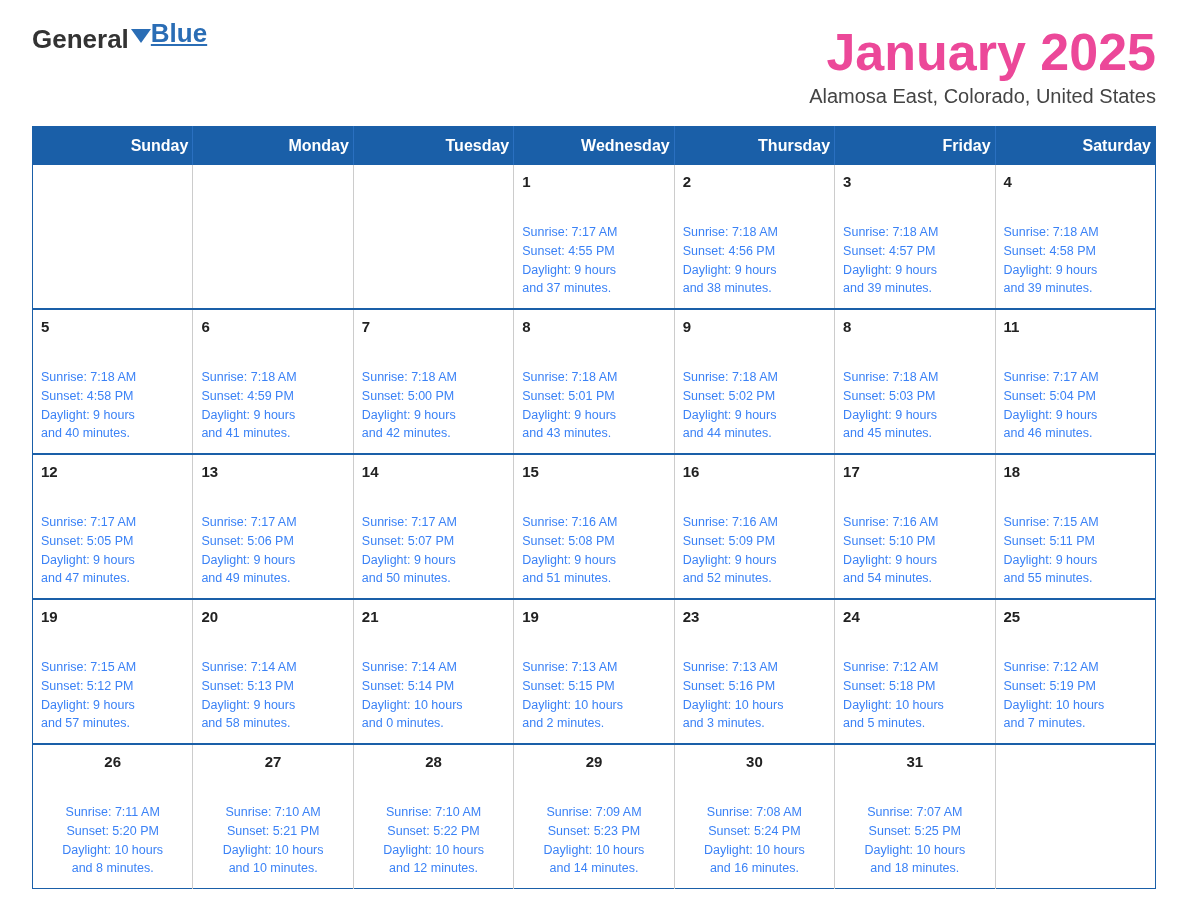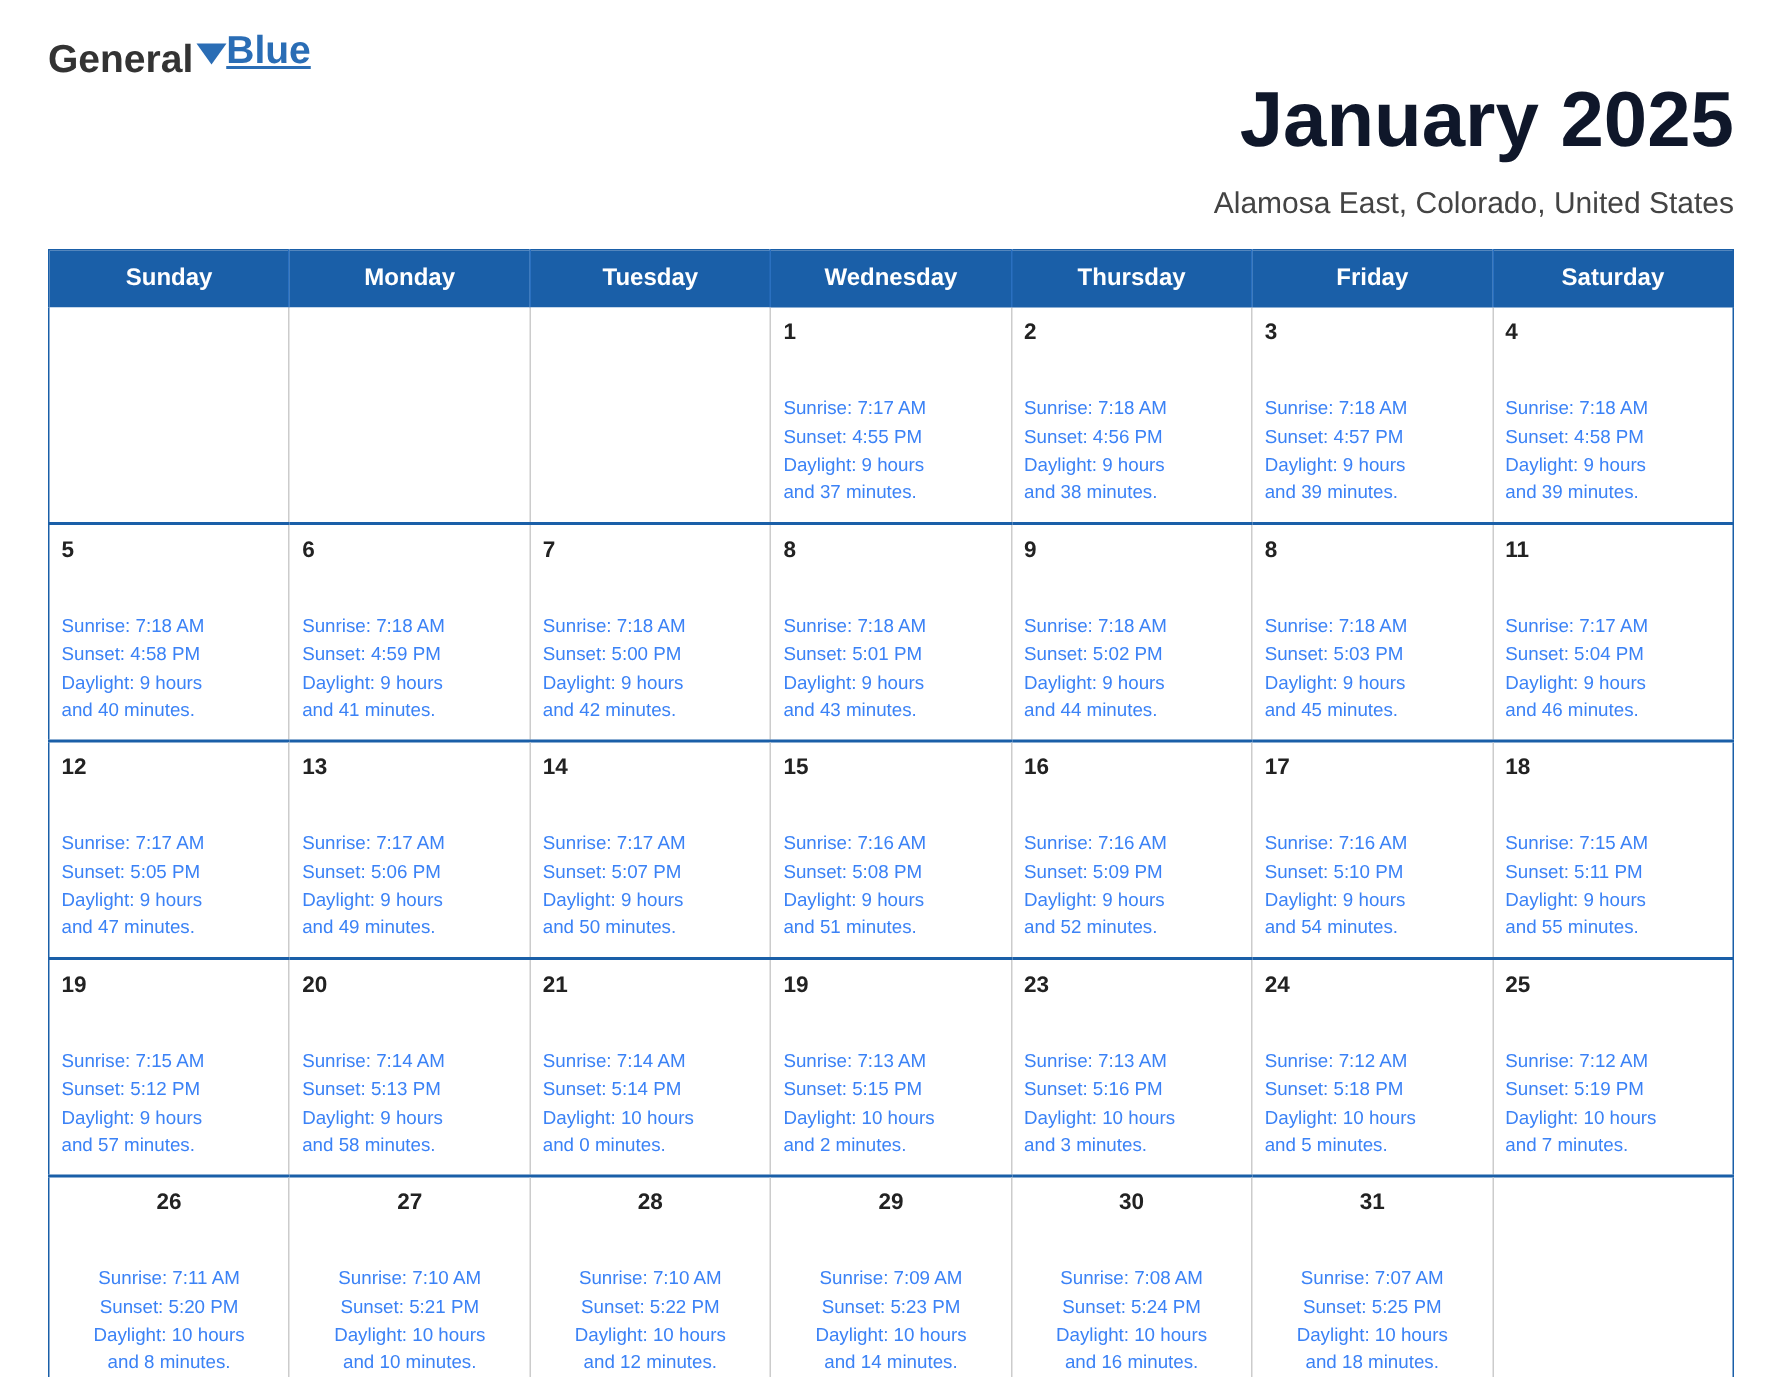--- a/index.html
+++ b/index.html
@@ -42,41 +42,40 @@
       vertical-align: middle;
       position: relative;
       top: -4px;
     }
     .title-section {
       text-align: right;
     }
     .month-title {
       font-size: 52px;
       font-weight: bold;
-      color: #0f172a;
+      color: #ec4899;
       line-height: 1.1;
-      margin-top: 28px;
     }
     .location {
       font-size: 20px;
       color: #444;
-      margin-top: 16px;
+      margin-top: 4px;
     }
     .calendar {
       width: 100%;
       border-collapse: collapse;
       border: 1.5px solid #1a5fa8;
     }
     .calendar thead tr th {
       background-color: #1a5fa8;
       color: #fff;
       font-size: 16px;
       font-weight: bold;
-      padding: 10px 24px;
-      text-align: center;
+      padding: 10px 4px;
+      text-align: right;
       border-right: 1px solid #2a70c0;
     }
     .calendar thead tr th:last-child {
       border-right: none;
     }
     .calendar tbody tr td {
       vertical-align: top;
       padding: 8px 8px 10px 8px;
       border-right: 1px solid #ccc;
       border-bottom: 2px solid #1a5fa8;

